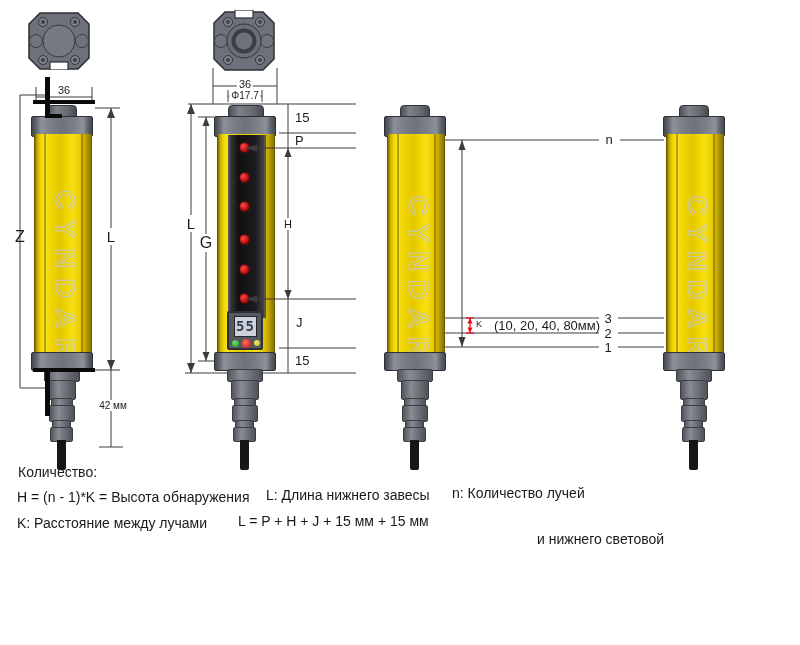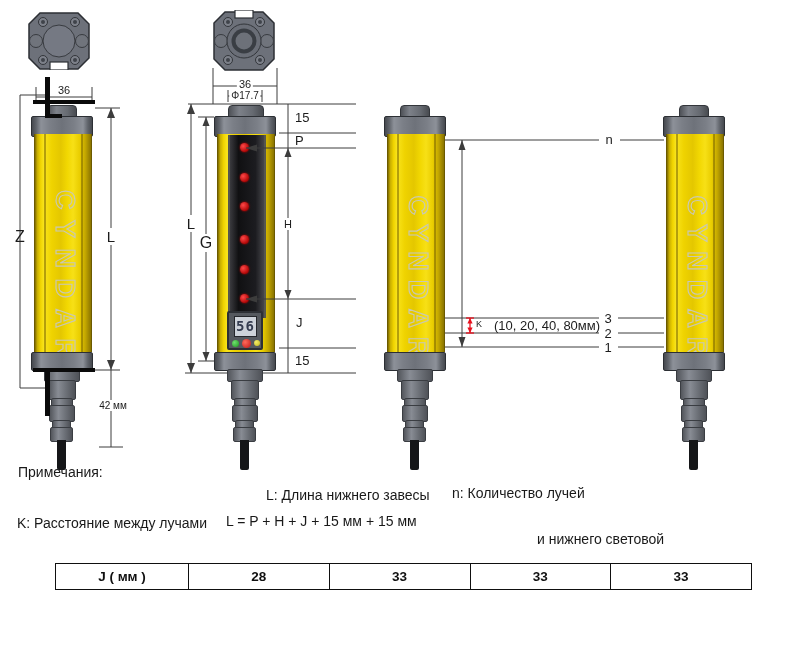--- a/index.html
+++ b/index.html
@@ -176,21 +176,21 @@
     <div class="cap"></div>
     <div class="body"></div>
     <div class="strip"></div>
     <div class="dot" style="left:26px;top:39px"></div>
     <div class="dot" style="left:26px;top:69px"></div>
     <div class="dot" style="left:26px;top:98px"></div>
     <div class="dot" style="left:26px;top:131px"></div>
     <div class="dot" style="left:26px;top:161px"></div>
     <div class="dot" style="left:26px;top:190px"></div>
     <div class="bezel">
-      <div class="screen">56</div>
+      <div class="screen">55</div>
       <div class="led" style="left:3px;top:27px;width:7px;height:7px;background:radial-gradient(circle at 35% 35%,#6fe06f,#1e9a1e)"></div>
       <div class="led" style="left:13px;top:26px;width:9px;height:9px;background:radial-gradient(circle at 35% 35%,#ff6a5a,#c01414)"></div>
       <div class="led" style="left:25px;top:27px;width:6px;height:6px;background:radial-gradient(circle at 35% 35%,#f3ec6a,#c2b619)"></div>
     </div>
     <div class="bcap"></div>
     <div class="metal" style="left:13px;top:265px;width:34px;height:11px"></div>
     <div class="metal" style="left:17px;top:276px;width:26px;height:18px"></div>
     <div class="metal" style="left:20px;top:294px;width:20px;height:7px"></div>
     <div class="metal" style="left:18px;top:301px;width:24px;height:15px"></div>
     <div class="metal" style="left:21px;top:316px;width:17px;height:7px"></div>
@@ -258,32 +258,26 @@
   <span class="lab" style="left:295px;top:353px;font-size:13px">15</span>
   <span class="lab ctr wbg" style="left:191px;top:215px;font-size:15px">L</span>
   <span class="lab ctr wbg" style="left:206px;top:234px;font-size:16px">G</span>
   <span class="lab ctr" style="left:609px;top:132px;font-size:13px">n</span>
   <span class="lab ctr" style="left:608px;top:311px;font-size:13px">3</span>
   <span class="lab ctr" style="left:608px;top:326px;font-size:13px">2</span>
   <span class="lab ctr" style="left:608px;top:340px;font-size:13px">1</span>
   <span class="lab" style="left:476px;top:319px;font-size:9px">K</span>
   <span class="lab" style="left:494px;top:318px;font-size:13px">(10, 20, 40, 80мм)</span>
 
-  <span class="note" style="left:18px;top:464px">Примечания:</span>
+  <span class="note" style="left:18px;top:464px">Количество:</span>
+  <span class="note" style="left:17px;top:489px">H = (n - 1)*K = Высота обнаружения</span>
   <span class="note" style="left:266px;top:487px">L: Длина нижнего завесы</span>
   <span class="note" style="left:452px;top:485px">n: Количество лучей</span>
   <span class="note" style="left:17px;top:515px">K: Расстояние между лучами</span>
-  <span class="note" style="left:226px;top:513px">L = P + H + J + 15 мм + 15 мм</span>
+  <span class="note" style="left:238px;top:513px">L = P + H + J + 15 мм + 15 мм</span>
   <span class="note" style="left:537px;top:531px">и нижнего световой</span>
 
   <table class="spec">
     <tbody>
-      <tr>
-        <td class="c0">J ( мм )</td>
-        <td>28</td>
-        <td>33</td>
-        <td>33</td>
-        <td>33</td>
-      </tr>
     </tbody>
   </table>
 
 </div>
 
 </body></html>

